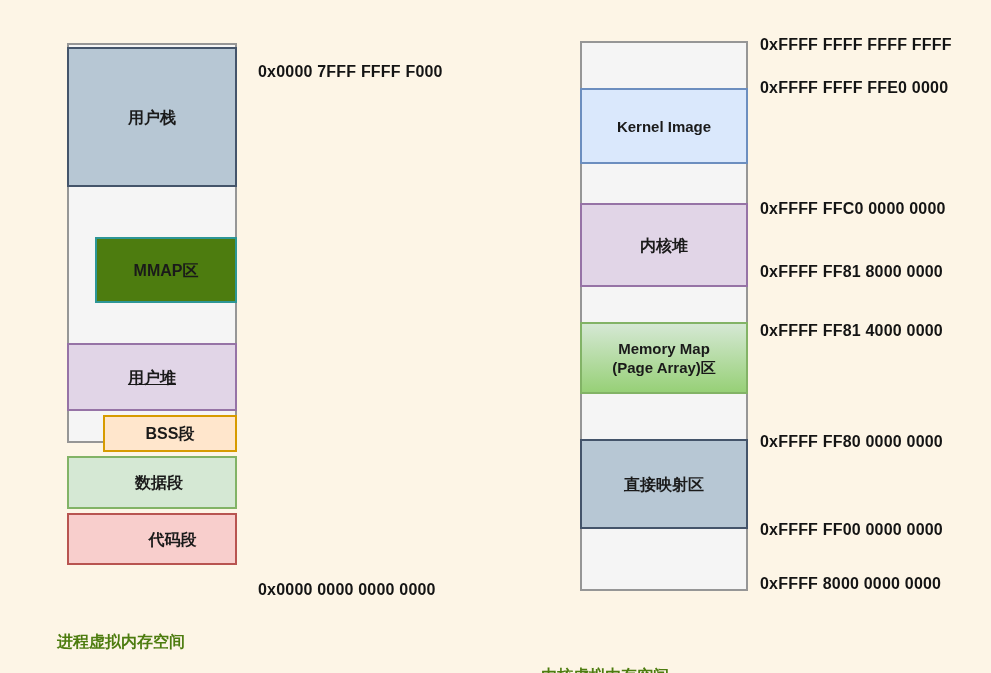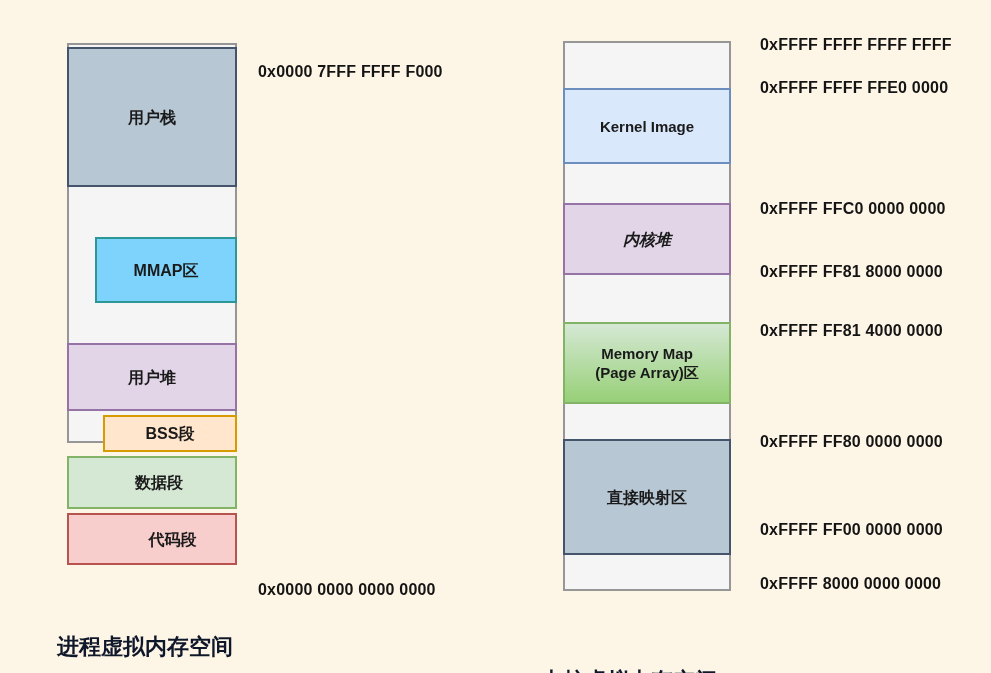--- a/index.html
+++ b/index.html
@@ -13,21 +13,21 @@
     width: 991px; height: 673px;
   }
   
   .column {
     position: absolute;
     background: #f5f5f5;
     border: 2px solid #969696;
     box-sizing: border-box;
   }
   .col-left  { left: 67px;  top: 43px; width: 170px; height: 400px; }
-  .col-right { left: 563px; top: 41px; width: 168px; height: 550px; }
+  .col-right { left: 580px; top: 41px; width: 168px; height: 550px; }
 
   
   .seg {
     position: absolute;
     left: -2px; right: -2px;
     border: 2px solid #000;
     box-sizing: border-box;
     display: flex; flex-direction: column;
     align-items: center; justify-content: center;
     font-weight: bold;
@@ -38,23 +38,23 @@
   }
   
   .seg-p0 { top: 2px;   height: 140px; }
   .seg-p1 { top: 192px; height: 66px; }
   .seg-p2 { top: 298px; height: 68px; }
   .seg-p3 { top: 370px; height: 37px; }
   .seg-p4 { top: 411px; height: 53px; }
   .seg-p5 { top: 468px; height: 52px; }
   
   .seg-k0 { top: 45px;  height: 76px; font-size: 15px; }
-  .seg-k1 { top: 160px; height: 72px; font-style: italic; }
-  .seg-k2 { top: 279px; height: 82px; font-size: 15px; }
-  .seg-k3 { top: 396px; height: 116px; }
+  .seg-k1 { top: 160px; height: 84px; }
+  .seg-k2 { top: 279px; height: 72px; font-size: 15px; }
+  .seg-k3 { top: 396px; height: 90px; }
 
   
   .addr {
     position: absolute;
     font-weight: bold;
     font-size: 16px;
     color: #141414;
     white-space: nowrap;
     letter-spacing: 0.2px;
   }
@@ -68,40 +68,40 @@
   .addr-k5 { left: 760px; top: 322px; }
   .addr-k6 { left: 760px; top: 382px; }
   .addr-k7 { left: 760px; top: 433px; }
   .addr-k8 { left: 760px; top: 521px; }
   .addr-k9 { left: 760px; top: 575px; }
 
   
   .title {
     position: absolute;
     font-weight: bold;
-    font-size: 22px;
-    color: #0f172a;
+    font-size: 16px;
+    color: #4d7c0f;
     white-space: nowrap;
   }
   .title-left  { left: 57px;  top: 632px; }
   .title-right { left: 541px; top: 630px; margin-top: 36px; }
 </style>
 </head>
 <body style="background: rgb(253, 245, 230);">
 
 <div class="canvas">
 
   <div class="column col-left">
     <div class="seg seg-p0" style="background: rgb(183, 199, 212); border-color: rgb(68, 84, 106);">
       <span>用户栈</span>
     </div>
-    <div class="seg seg-p1" style="background: #7dd3fc; border-color: rgb(45, 150, 150); margin-left: 28px;">
+    <div class="seg seg-p1" style="background: #4d7c0f; border-color: rgb(45, 150, 150); margin-left: 28px;">
       <span>MMAP区</span>
     </div>
-    <div class="seg seg-p2" style="background: rgb(225, 213, 231); border-color: rgb(150, 115, 166);">
+    <div class="seg seg-p2" style="background: rgb(225, 213, 231); border-color: rgb(150, 115, 166); text-decoration: underline;">
       <span>用户堆</span>
     </div>
     <div class="seg seg-p3" style="background: rgb(255, 230, 204); border-color: rgb(215, 155, 0); margin-left: 36px;">
       <span>BSS段</span>
     </div>
     <div class="seg seg-p4" style="background: rgb(213, 232, 212); border-color: rgb(130, 179, 102); padding-left: 14px;">
       <span>数据段</span>
     </div>
     <div class="seg seg-p5" style="background: rgb(248, 206, 204); border-color: rgb(184, 84, 80); padding-left: 41px;">
       <span>代码段</span>

